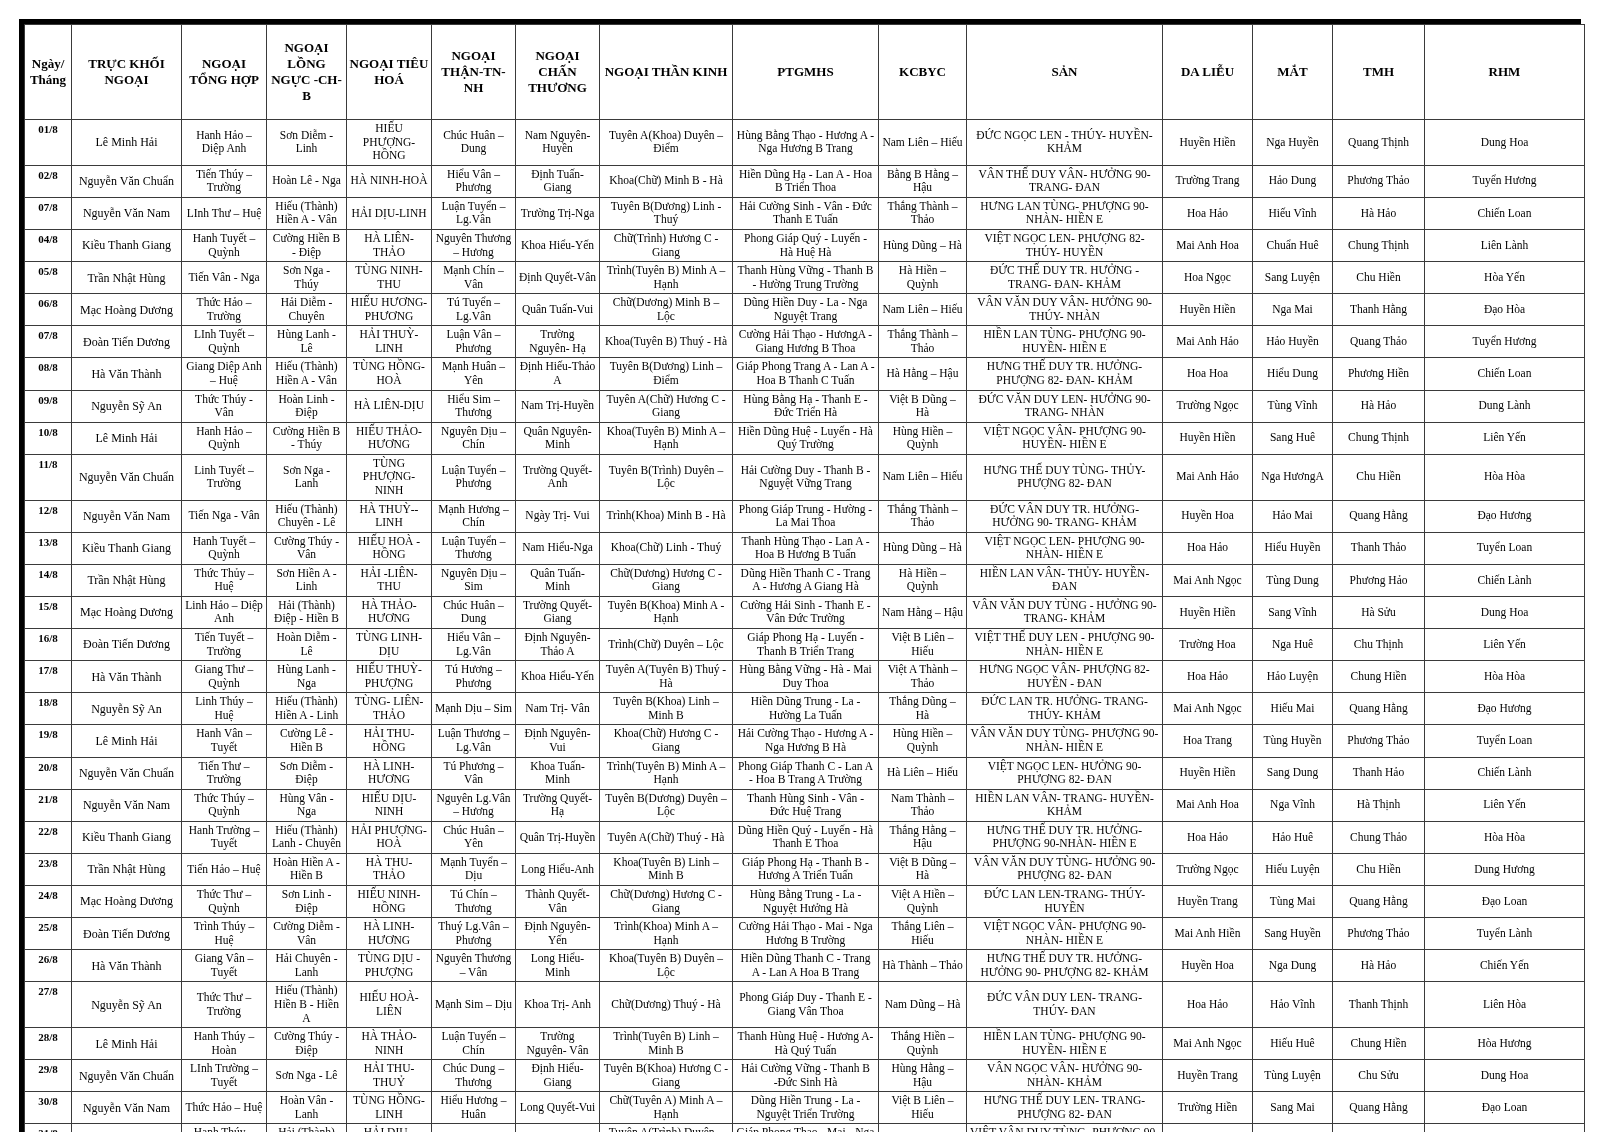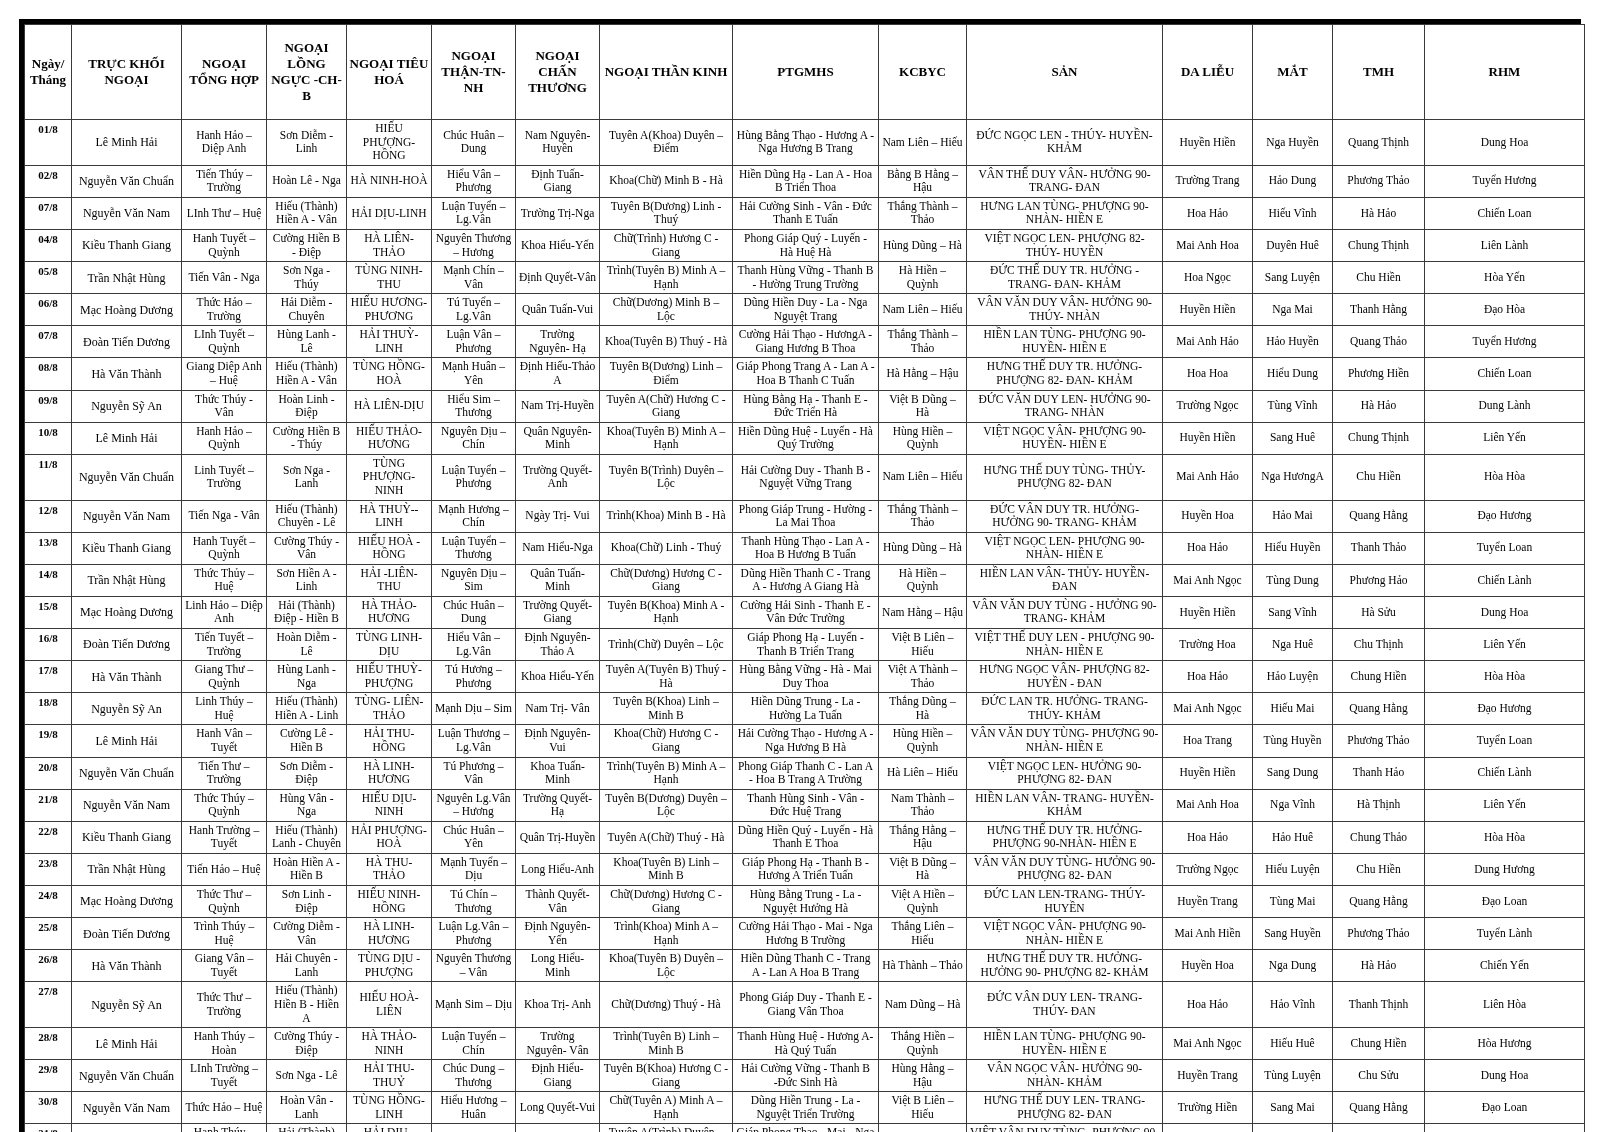--- a/index.html
+++ b/index.html
@@ -157,21 +157,21 @@
             <td class="c2">Hanh Tuyết – Quỳnh</td>
             <td class="c3">Cường Hiền B - Điệp</td>
             <td class="c4">HÀ LIÊN-THẢO</td>
             <td class="c5">Nguyên Thương – Hương</td>
             <td class="c6">Khoa Hiểu-Yến</td>
             <td class="c7">Chữ(Trình) Hương C - Giang</td>
             <td class="c8">Phong Giáp Quý - Luyến - Hà Huệ Hà</td>
             <td class="c9">Hùng Dũng – Hà</td>
             <td class="c10">VIỆT NGỌC LEN- PHƯỢNG 82-THÚY- HUYỀN</td>
             <td class="c11">Mai Anh Hoa</td>
-            <td class="c12">Duyên Huê</td>
+            <td class="c12">Chuẩn Huê</td>
             <td class="c13">Chung Thịnh</td>
             <td class="c14">Liên Lành</td>
           </tr>
           <tr>
             <td class="c0">05/8</td>
             <td class="c1">Trần Nhật Hùng</td>
             <td class="c2">Tiến Vân - Nga</td>
             <td class="c3">Sơn Nga - Thúy</td>
             <td class="c4">TÙNG NINH-THU</td>
             <td class="c5">Mạnh Chín – Vân</td>
@@ -507,21 +507,21 @@
             <td class="c12">Tùng Mai</td>
             <td class="c13">Quang Hằng</td>
             <td class="c14">Đạo Loan</td>
           </tr>
           <tr>
             <td class="c0">25/8</td>
             <td class="c1">Đoàn Tiến Dương</td>
             <td class="c2">Trình Thúy – Huệ</td>
             <td class="c3">Cường Diễm - Vân</td>
             <td class="c4">HÀ LINH-HƯƠNG</td>
-            <td class="c5">Luận Lg.Vân – Phương</td>
+            <td class="c5">Thuý Lg.Vân – Phương</td>
             <td class="c6">Định Nguyên-Yến</td>
             <td class="c7">Trình(Khoa) Minh A – Hạnh</td>
             <td class="c8">Cường Hải Thạo - Mai - Nga Hương B Trường</td>
             <td class="c9">Thắng Liên – Hiếu</td>
             <td class="c10">VIỆT NGỌC VÂN- PHƯỢNG 90-NHÀN- HIỀN E</td>
             <td class="c11">Mai Anh Hiền</td>
             <td class="c12">Sang Huyền</td>
             <td class="c13">Phương Thảo</td>
             <td class="c14">Tuyển Lành</td>
           </tr>

